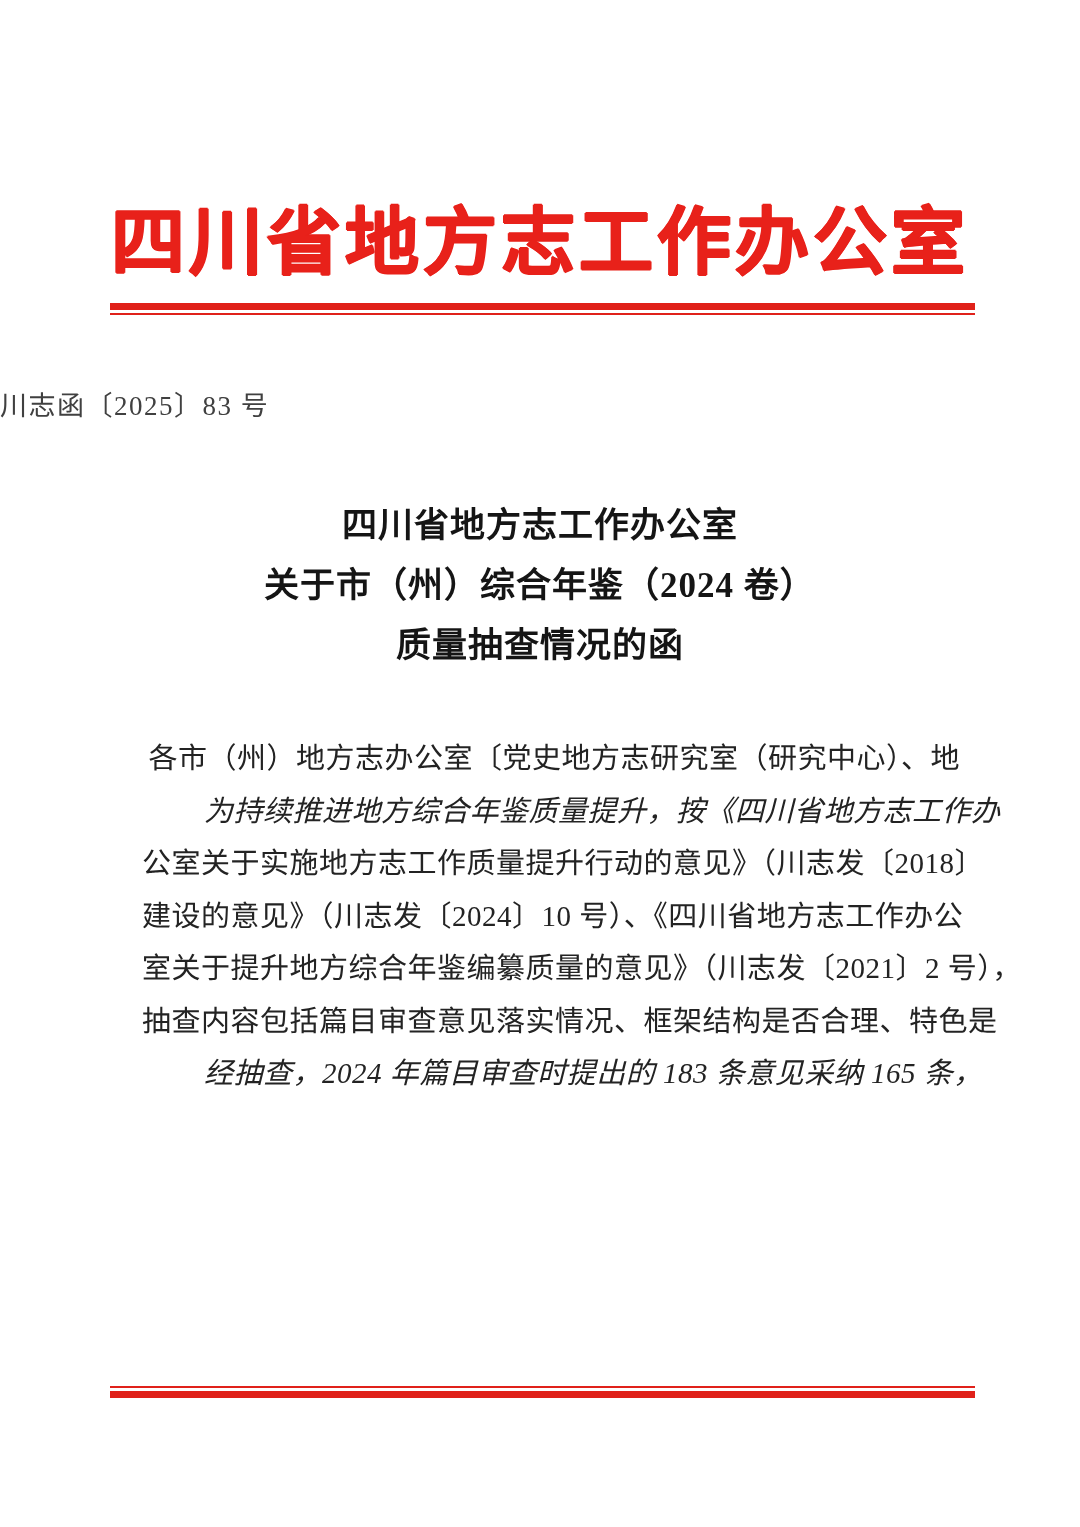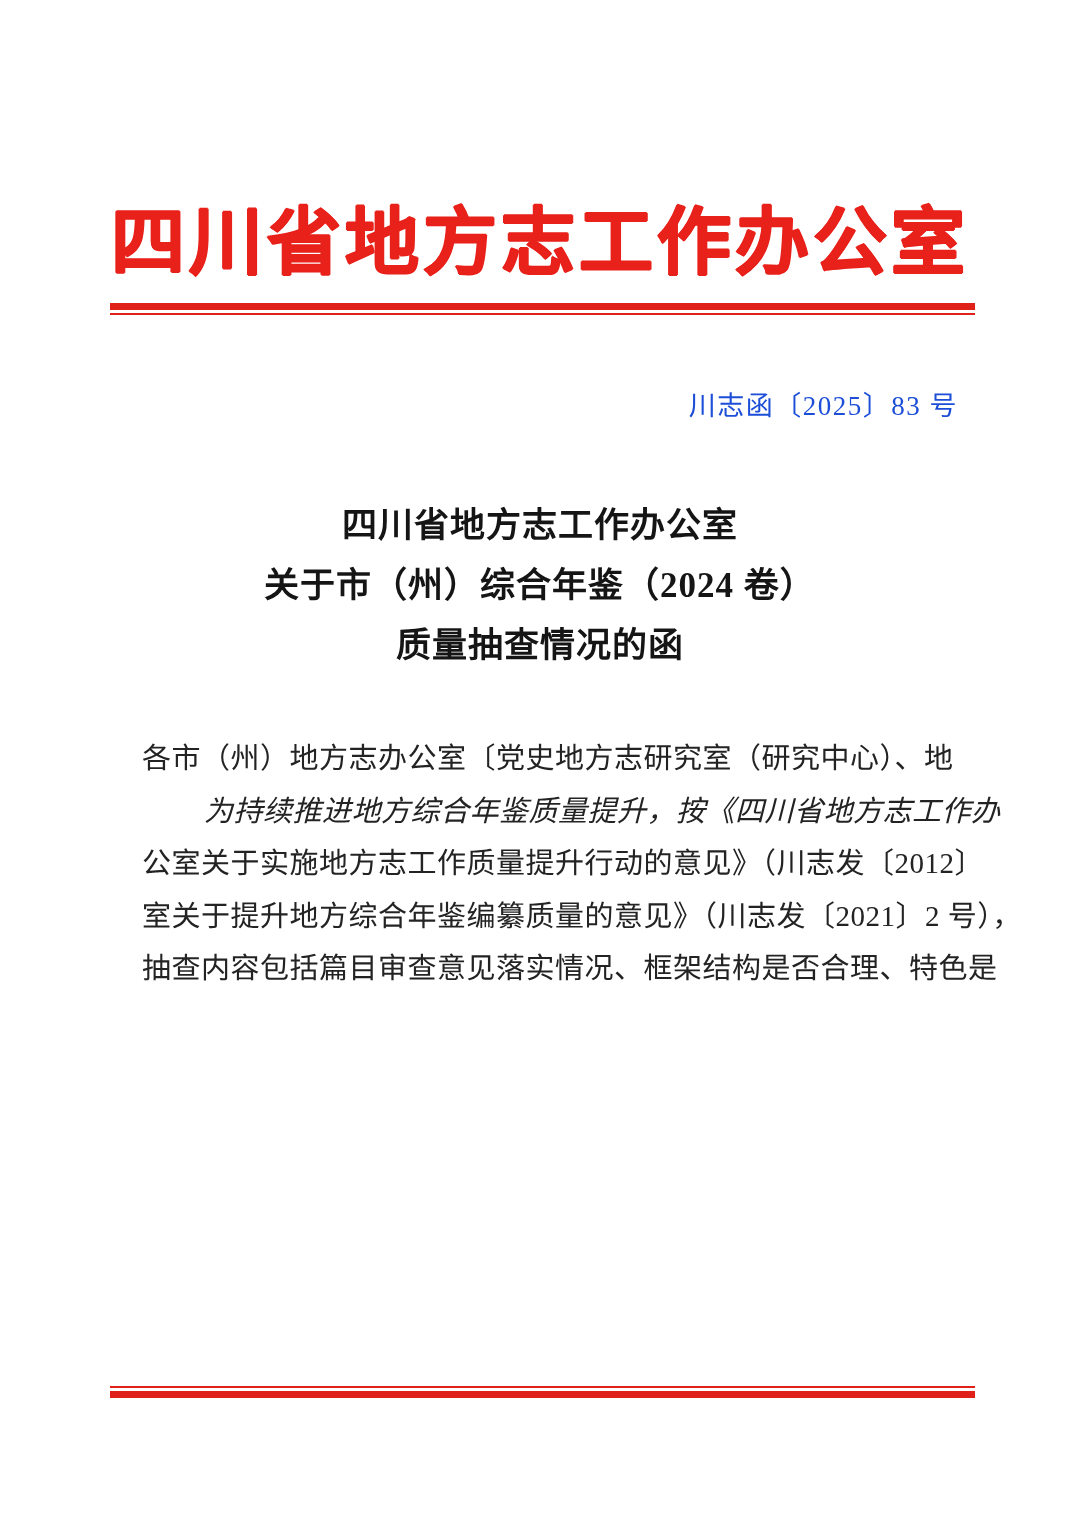--- a/index.html
+++ b/index.html
@@ -70,25 +70,24 @@
     width: 100%;
   }
   .rule-gap { height: 3px; }
 
   
   .doc-number {
     position: absolute;
     top: 384px;
     left: 0;
     width: 958px;
-    text-align: right;
     font-family: "Liberation Serif", "DejaVu Serif", serif;
     font-size: 27px;
     letter-spacing: 1.5px;
-    color: #1d4ed8;
+    color: #404040;
     white-space: nowrap;
   }
 
   
   .doc-title {
     position: absolute;
     top: 496px;
     left: 0;
     width: 1080px;
     text-align: center;
@@ -113,20 +112,21 @@
     width: 818px;
   }
 
   .body-line {
     font-family: "Liberation Serif", "DejaVu Serif", serif;
     font-size: 29px;
     line-height: 52.5px;
     letter-spacing: 0.5px;
     color: #232323;
     white-space: nowrap;
+    text-align: right;
   }
 
   .body-line.indent {
     text-indent: 62px;
     font-style: italic;
   }
 </style>
 </head>
 <body>
 
@@ -146,23 +146,25 @@
 
   <div class="doc-title">
     <span class="doc-title-line">四川省地方志工作办公室</span>
     <span class="doc-title-line">关于市（州）综合年鉴（2024 卷）</span>
     <span class="doc-title-line">质量抽查情况的函</span>
   </div>
 
   <div class="doc-body" id="body-container">
       <div class="body-line">各市（州）地方志办公室〔党史地方志研究室（研究中心）、地</div>
       <div class="body-line indent">为持续推进地方综合年鉴质量提升，按《四川省地方志工作办</div>
-      <div class="body-line">公室关于实施地方志工作质量提升行动的意见》（川志发〔2012〕</div>
+      <div class="body-line">公室关于实施地方志工作质量提升行动的意见》（川志发〔2018〕</div>
+      <div class="body-line">建设的意见》（川志发〔2024〕10 号）、《四川省地方志工作办公</div>
       <div class="body-line">室关于提升地方综合年鉴编纂质量的意见》（川志发〔2021〕2 号），</div>
       <div class="body-line">抽查内容包括篇目审查意见落实情况、框架结构是否合理、特色是</div>
+      <div class="body-line indent">经抽查，2024 年篇目审查时提出的 183 条意见采纳 165 条，</div>
     </div>
 
   <div class="rule-wrap rule-bottom">
     <div class="rule-thin"></div>
     <div class="rule-gap"></div>
     <div class="rule-thick"></div>
   </div>
 
 </div>
 

